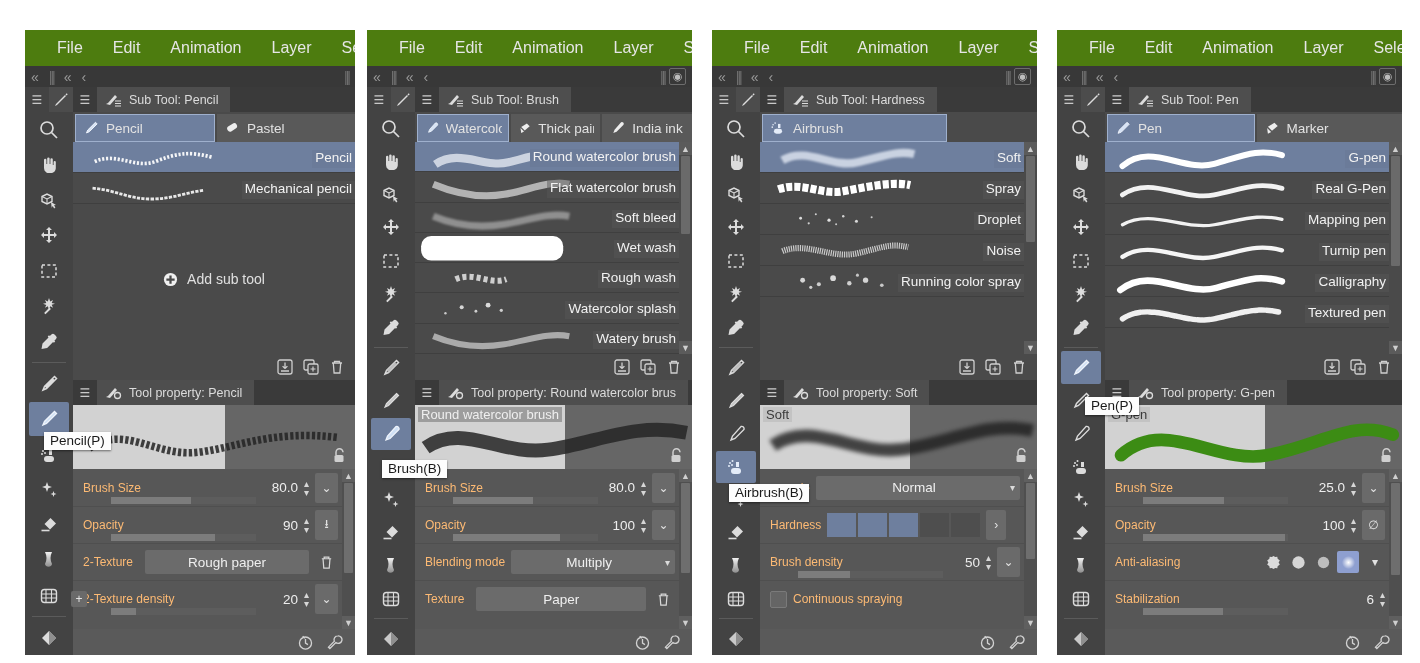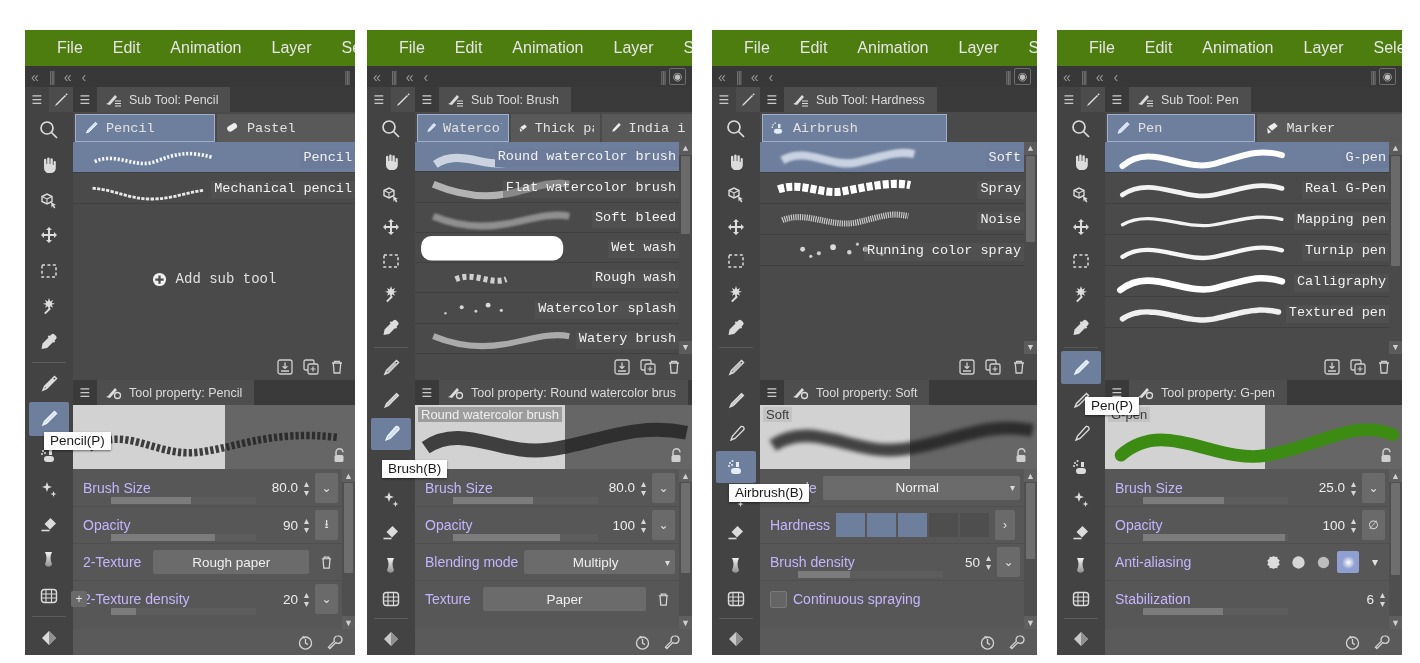--- a/index.html
+++ b/index.html
@@ -45,21 +45,21 @@
   
   .content { flex:1; display:flex; flex-direction:column; min-width:0; }
   .dockhdr { height:25px; background:#3a3a3a; display:flex; align-items:center; }
   .dockhdr .hamb { width:24px; text-align:center; color:#c9c9c9; font-size:12px; }
   .tabchip {
     height:25px; background:#4e4e4e; display:flex; align-items:center; gap:7px;
     padding:0 12px 0 8px; color:#dcdcdc; font-size:12.5px; white-space:nowrap;
   }
 
   
-  .subtool { background:#a21caf; display:flex; flex-direction:column; min-height:0;font-family:Liberation Mono, monospace; }
+  .subtool { background:#a21caf; display:flex; flex-direction:column; min-height:0; }
   .grouprow { display:flex; gap:2px; padding:2px 0 0 2px; background:#4a4a4a; }
   .gchip {
     flex:1; min-width:0; height:28px; background:#595959; display:flex; align-items:center;
     gap:6px; padding:0 6px; color:#e2e2e2; font-size:13.5px;
     overflow:hidden; white-space:nowrap;
   }
   .gchip.sel { background:#6e7f9e; border:1px solid #9fb0cd; }
   .gchip .lbl { overflow:hidden; text-overflow:clip; }
 
   .listwrap { display:flex; flex:1; min-height:0; background:#4a4a4a; }
@@ -96,21 +96,21 @@
   }
   .preview .pname.light { color:#efefef; background:#7a7a7a99; }
   .preview .lock { position:absolute; right:8px; bottom:5px; z-index:3; color:#cfcfcf; }
   .props { flex:1; min-height:0; display:flex; }
   .propcol { flex:1; min-width:0; display:flex; flex-direction:column; }
   .prow {
     position:relative; display:flex; align-items:center; gap:6px;
     padding:3px 4px 3px 10px; border-top:1px solid #4f4f4f; height:37px;
   }
   .prow:first-child { border-top:none; }
-  .plabel { color:#c4b5fd; font-size:14px; white-space:nowrap; }
+  .plabel { color:#fdba74; font-size:12px; white-space:nowrap; }
   .spacer { flex:1; }
   .pval { color:#ededed; font-size:13.5px; white-space:nowrap; }
   .spin { color:#d6d6d6; font-size:10px; line-height:9px; display:flex; flex-direction:column; }
   .sbox {
     width:23px; height:30px; background:#6a6a6a; display:flex; align-items:center;
     justify-content:center; color:#e2e2e2; font-size:12px; border-radius:2px;
   }
   .slider { position:absolute; left:38px; bottom:2px; width:145px; height:7px; background:#5d5d5d; }
   .slider i { display:block; height:7px; background:#7c7c7c; }
   .combo {
@@ -918,20 +918,33 @@
                 <svg class="stroke" viewBox="0 0 260 31" preserveAspectRatio="none">
                     <path d="M22 18c24-14 48 8 74 2s40-12 56-8" stroke="#e8eef8" stroke-width="8" fill="none" opacity=".75" filter="blur(1.2px)"></path>
                   </svg>
                 <span class="name">Soft</span>
               </div>
               <div class="lrow">
                 <svg class="stroke" viewBox="0 0 260 31" preserveAspectRatio="none">
                     <path d="M18 16c24-8 42 6 64 2s48-10 66-6" stroke="#ffffff" stroke-width="8" fill="none" stroke-dasharray="6 2"></path>
                   </svg>
                 <span class="name">Spray</span>
+              </div>
+              <div class="lrow">
+                <svg class="stroke" viewBox="0 0 260 31" preserveAspectRatio="none">
+                    <circle cx="40" cy="14" r="1.4" fill="#dcdcdc"></circle>
+                    <circle cx="55" cy="10" r="1" fill="#cfcfcf"></circle>
+                    <circle cx="68" cy="16" r="1.6" fill="#e0e0e0"></circle>
+                    <circle cx="82" cy="12" r="1.2" fill="#d2d2d2"></circle>
+                    <circle cx="95" cy="17" r="1.5" fill="#d8d8d8"></circle>
+                    <circle cx="110" cy="13" r="1" fill="#cacaca"></circle>
+                    <circle cx="48" cy="19" r="1.1" fill="#cfcfcf"></circle>
+                    <circle cx="75" cy="20" r="1" fill="#c8c8c8"></circle>
+                  </svg>
+                <span class="name">Droplet</span>
               </div>
               <div class="lrow">
                 <svg class="stroke" viewBox="0 0 260 31" preserveAspectRatio="none">
                     <path d="M22 16c24-10 48 8 74 2s32-10 50-6" stroke="#d8d8d8" stroke-width="6" fill="none" stroke-dasharray="1.2 1" opacity=".9"></path>
                   </svg>
                 <span class="name">Noise</span>
               </div>
               <div class="lrow">
                 <svg class="stroke" viewBox="0 0 260 31" preserveAspectRatio="none">
                     <circle cx="42" cy="14" r="2.4" fill="#d6d6d6"></circle>

